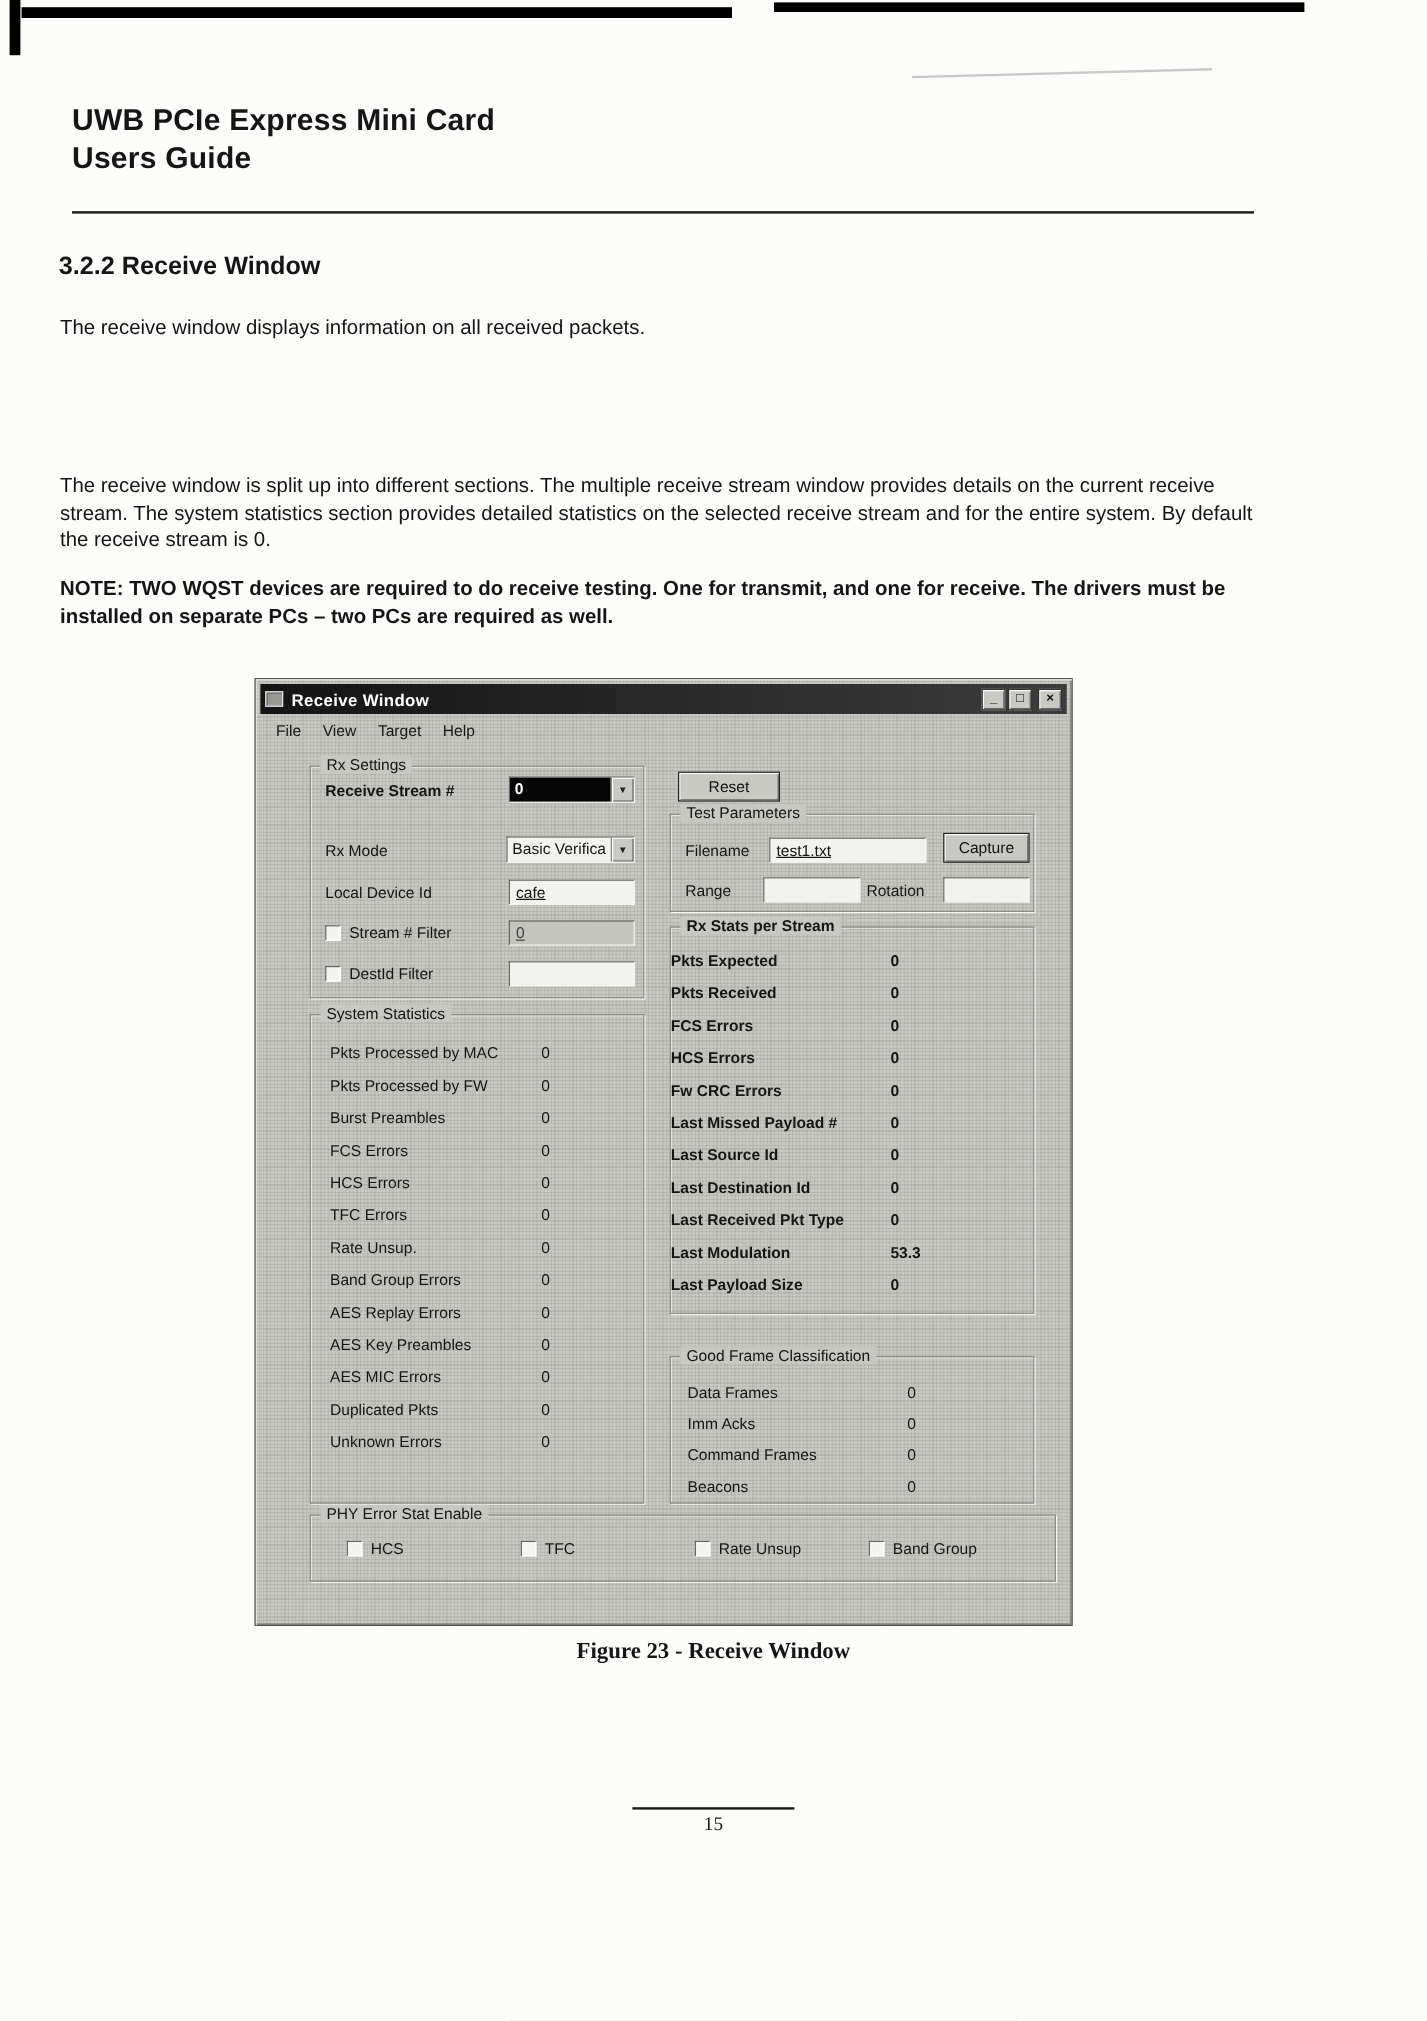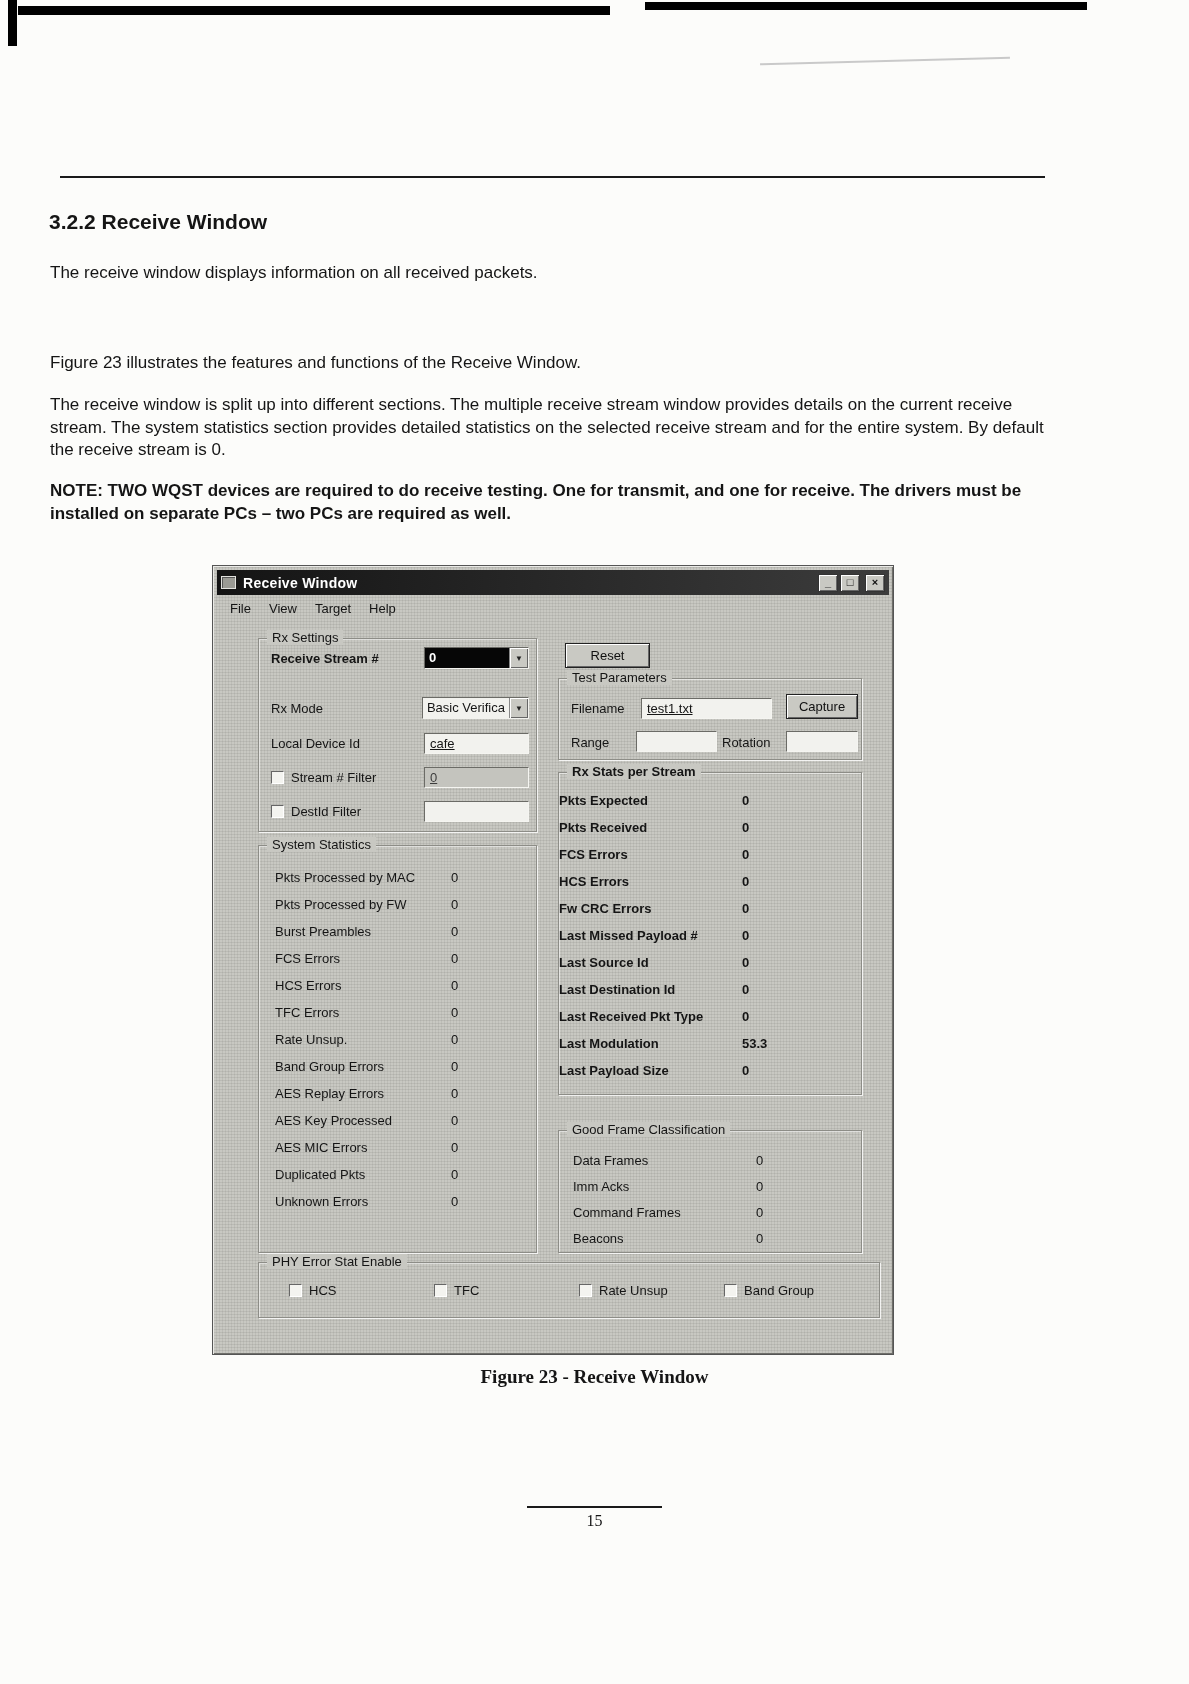--- a/index.html
+++ b/index.html
@@ -117,25 +117,28 @@
 </head>
 <body>
 
 <div class="sheet">
 
   <div class="bar" style="left:18px;top:6px;width:592px;height:9px;"></div>
   <div class="bar" style="left:645px;top:2px;width:442px;height:8px;"></div>
   <div class="bar" style="left:8px;top:0;width:9px;height:46px;"></div>
   <div class="faint" style="left:760px;top:60px;width:250px;height:2px;transform:rotate(-1.5deg);"></div>
 
+  <div class="doc-header">
+    <div class="doc-title">UWB PCIe Express Mini Card</div>
+    <div class="doc-title">Users Guide</div>
+  </div>
   <div class="rule"></div>
 
   <div class="sec-heading">3.2.2  Receive Window</div>
   <p class="para p1">The receive window displays information on all received packets.</p>
-  <p class="para p2">Figure 23 illustrates the features and functions of the Receive Window.</p>
   <p class="para p3">The receive window is split up into different sections.  The multiple receive stream window provides details on the current receive stream.  The system statistics section provides detailed statistics on the selected receive stream and for the entire system.   By default the receive stream is 0.</p>
   <p class="para note">NOTE: TWO WQST devices are required to do receive testing.  One for transmit, and one for receive.  The drivers must be installed on separate PCs – two PCs are required as well.</p>
 
   <div class="win">
 
     <div class="titlebar">
       <span class="win-icon"></span>
       <span class="tb-title">Receive Window</span>
       <span class="tb-btns">
         <span class="tb-btn">_</span>
@@ -309,21 +312,21 @@
             <span class="stat-label">Band Group Errors</span>
             <span class="stat-value">0</span>
           </div>
 
           <div class="stat-row">
             <span class="stat-label">AES Replay Errors</span>
             <span class="stat-value">0</span>
           </div>
 
           <div class="stat-row">
-            <span class="stat-label">AES Key Processed</span>
+            <span class="stat-label">AES Key Preambles</span>
             <span class="stat-value">0</span>
           </div>
 
           <div class="stat-row">
             <span class="stat-label">AES MIC Errors</span>
             <span class="stat-value">0</span>
           </div>
 
           <div class="stat-row">
             <span class="stat-label">Duplicated Pkts</span>

